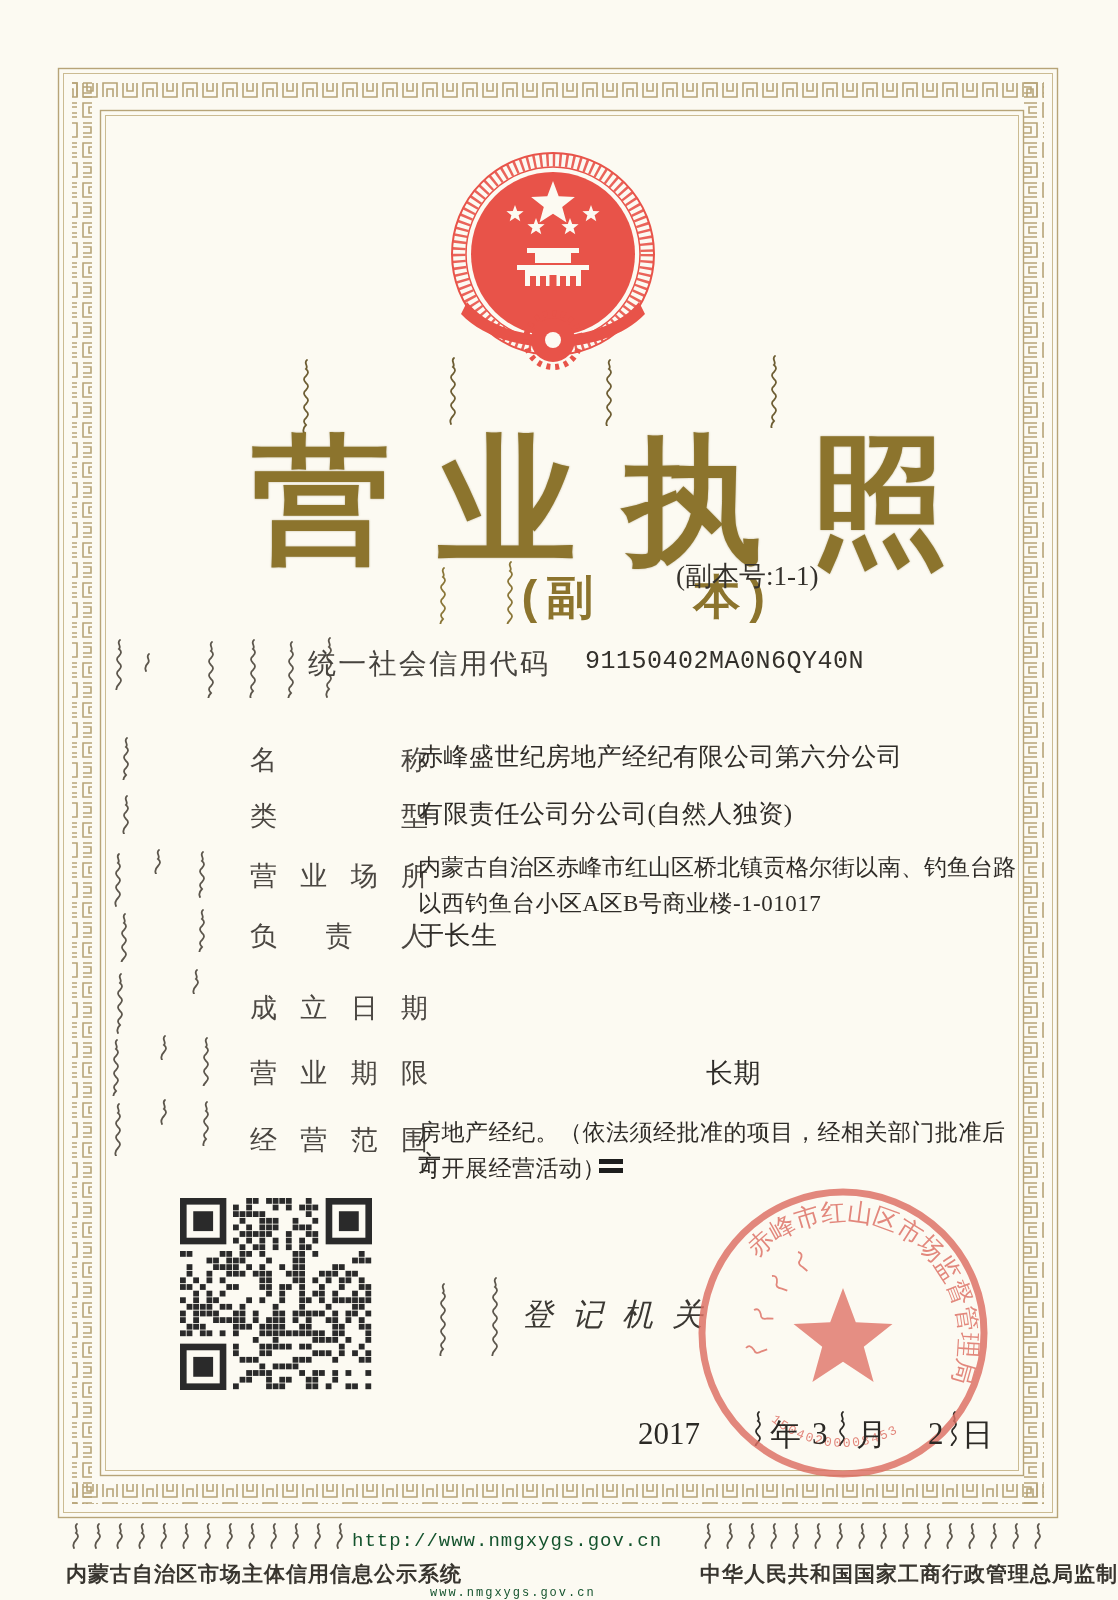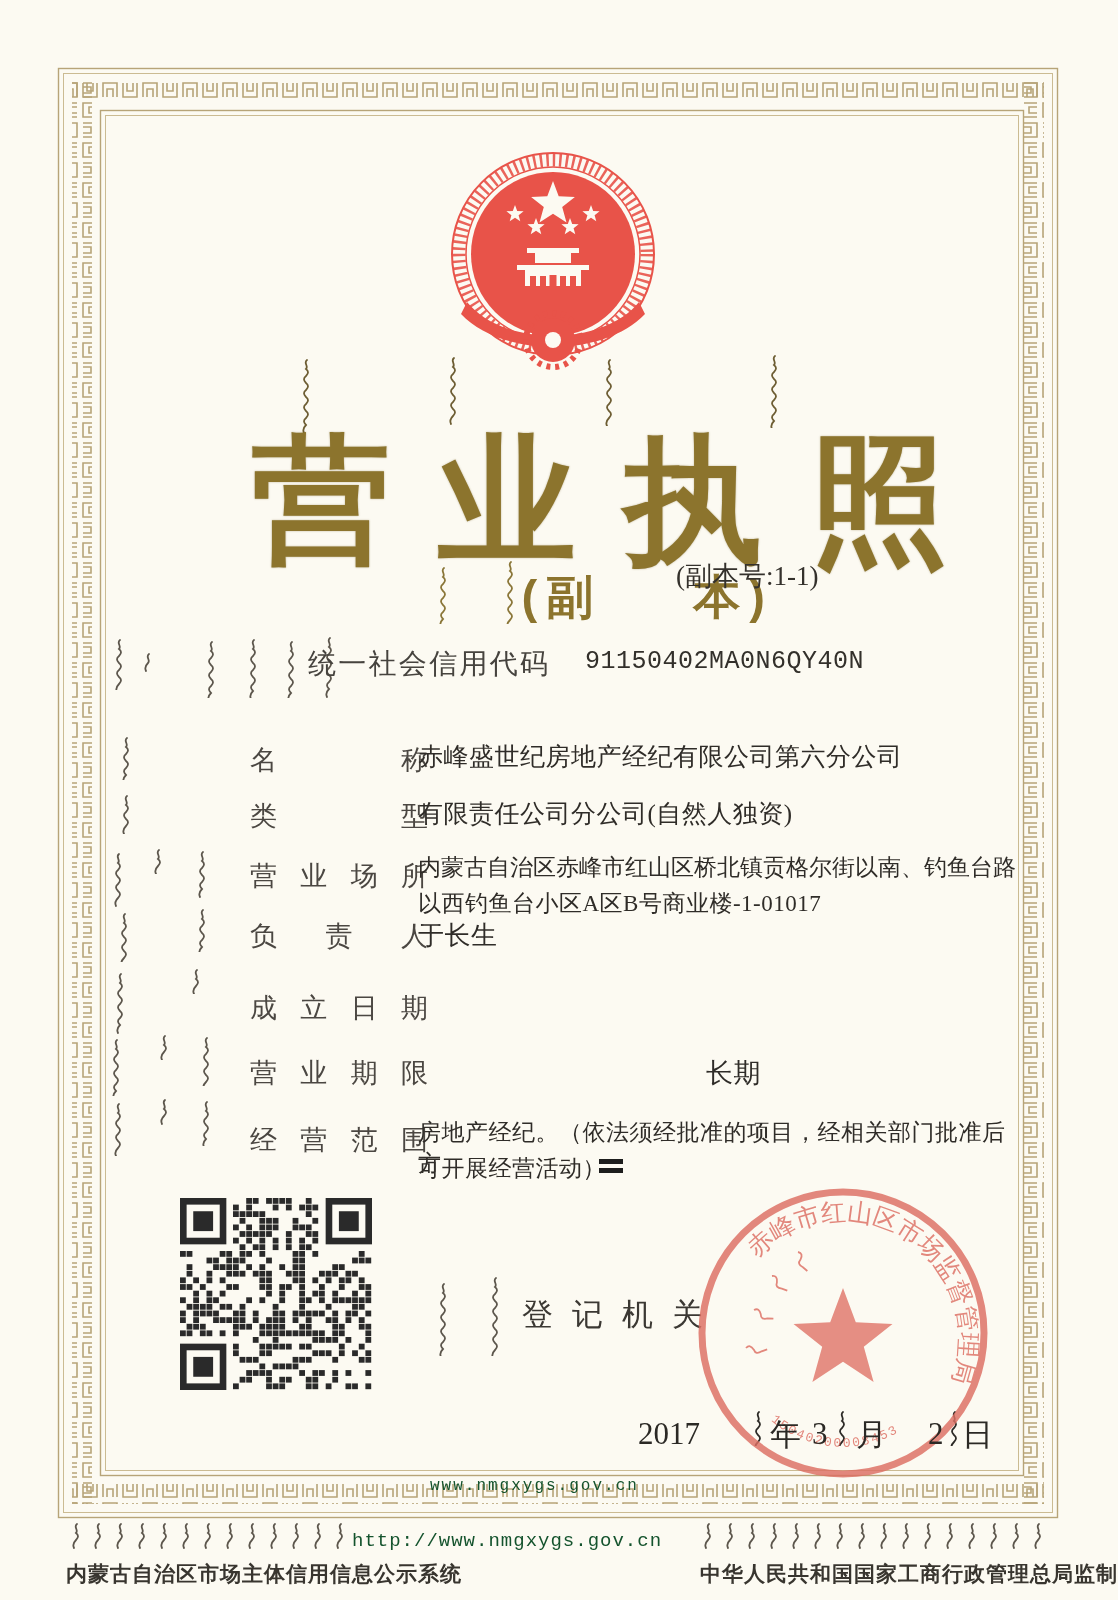--- a/index.html
+++ b/index.html
@@ -30,21 +30,21 @@
   #credit-value{position:absolute;left:585px;top:647px;z-index:3;
      font-family:"Liberation Mono","DejaVu Sans Mono",monospace;
      font-size:25px;letter-spacing:.5px;color:#33302b;}
   
   .lbl{position:absolute;left:250px;width:178px;display:flex;
      justify-content:space-between;font-size:27px;color:#4b4742;z-index:3;}
   .val{position:absolute;left:418px;width:600px;font-size:24px;
      color:#2f2c28;z-index:3;letter-spacing:.5px;}
   #qr{position:absolute;left:180px;top:1198px;z-index:3;}
   #regorgan{position:absolute;left:522px;top:1294px;z-index:3;
-     font-size:31px;letter-spacing:19px;color:#3b3833;}
+     font-size:31px;letter-spacing:19px;color:#3b3833;font-style:italic;}
   #seal{position:absolute;left:688px;top:1178px;z-index:5;opacity:.82;}
   .datetxt{position:absolute;z-index:6;font-size:31px;color:#2b2925;}
   #scope-mark{position:absolute;left:599px;top:1159px;z-index:4;}
   #scope-mark div{width:24px;height:5px;background:#1d1d1d;margin-bottom:4px;}
   
   .foot-cn{position:absolute;top:1560px;z-index:3;
      font-family:"Liberation Sans","DejaVu Sans",sans-serif;
      font-size:21px;font-weight:bold;color:#38352f;letter-spacing:1px;}
   .foot-url{position:absolute;z-index:3;
      font-family:"Liberation Mono","DejaVu Sans Mono",monospace;color:#14532d;}
@@ -538,21 +538,21 @@
 
   <div class="datetxt" style="left:638px;top:1416px">2017</div>
   <div class="datetxt" style="left:770px;top:1414px">年</div>
   <div class="datetxt" style="left:812px;top:1416px">3</div>
   <div class="datetxt" style="left:856px;top:1414px">月</div>
   <div class="datetxt" style="left:928px;top:1416px">2</div>
   <div class="datetxt" style="left:962px;top:1414px">日</div>
 
   <div class="foot-url" style="left:352px;top:1530px;font-size:19px;letter-spacing:1px">http://www.nmgxygs.gov.cn</div>
   <div class="foot-cn" style="left:66px">内蒙古自治区市场主体信用信息公示系统</div>
-  <div class="foot-url" style="left:430px;top:1477px;font-size:16px;letter-spacing:2px">www.nmgxygs.gov.cn</div>
+  <div class="foot-url" style="left:430px;top:1586px;font-size:12px;letter-spacing:2px">www.nmgxygs.gov.cn</div>
   <div class="foot-cn" style="left:700px">中华人民共和国国家工商行政管理总局监制</div>
 
 <span class="mong dkgold" style="left: 300px; top: 358px;">
       <svg width="14" height="76">
         <path d="M7,2 C3,5 9,8 6,11 q4,3 0,7 q-4,3 0,7 q4,3 0,7 q-4,3 0,7 q4,3 0,7 q-4,3 0,7 q4,3 0,7 q-4,3 0,7 q-4,4 -2,8" fill="none" stroke="currentColor" stroke-width="1.8" stroke-linecap="round"></path>
       </svg>
     </span>
     <span class="mong dkgold" style="left: 447px; top: 356px;">
       <svg width="14" height="70">
         <path d="M7,2 C3,5 9,8 6,11 q4,3 0,7 q-4,3 0,7 q4,3 0,7 q-4,3 0,7 q4,3 0,7 q-4,3 0,7 q4,3 0,7 q-4,4 -2,8" fill="none" stroke="currentColor" stroke-width="1.8" stroke-linecap="round"></path>

